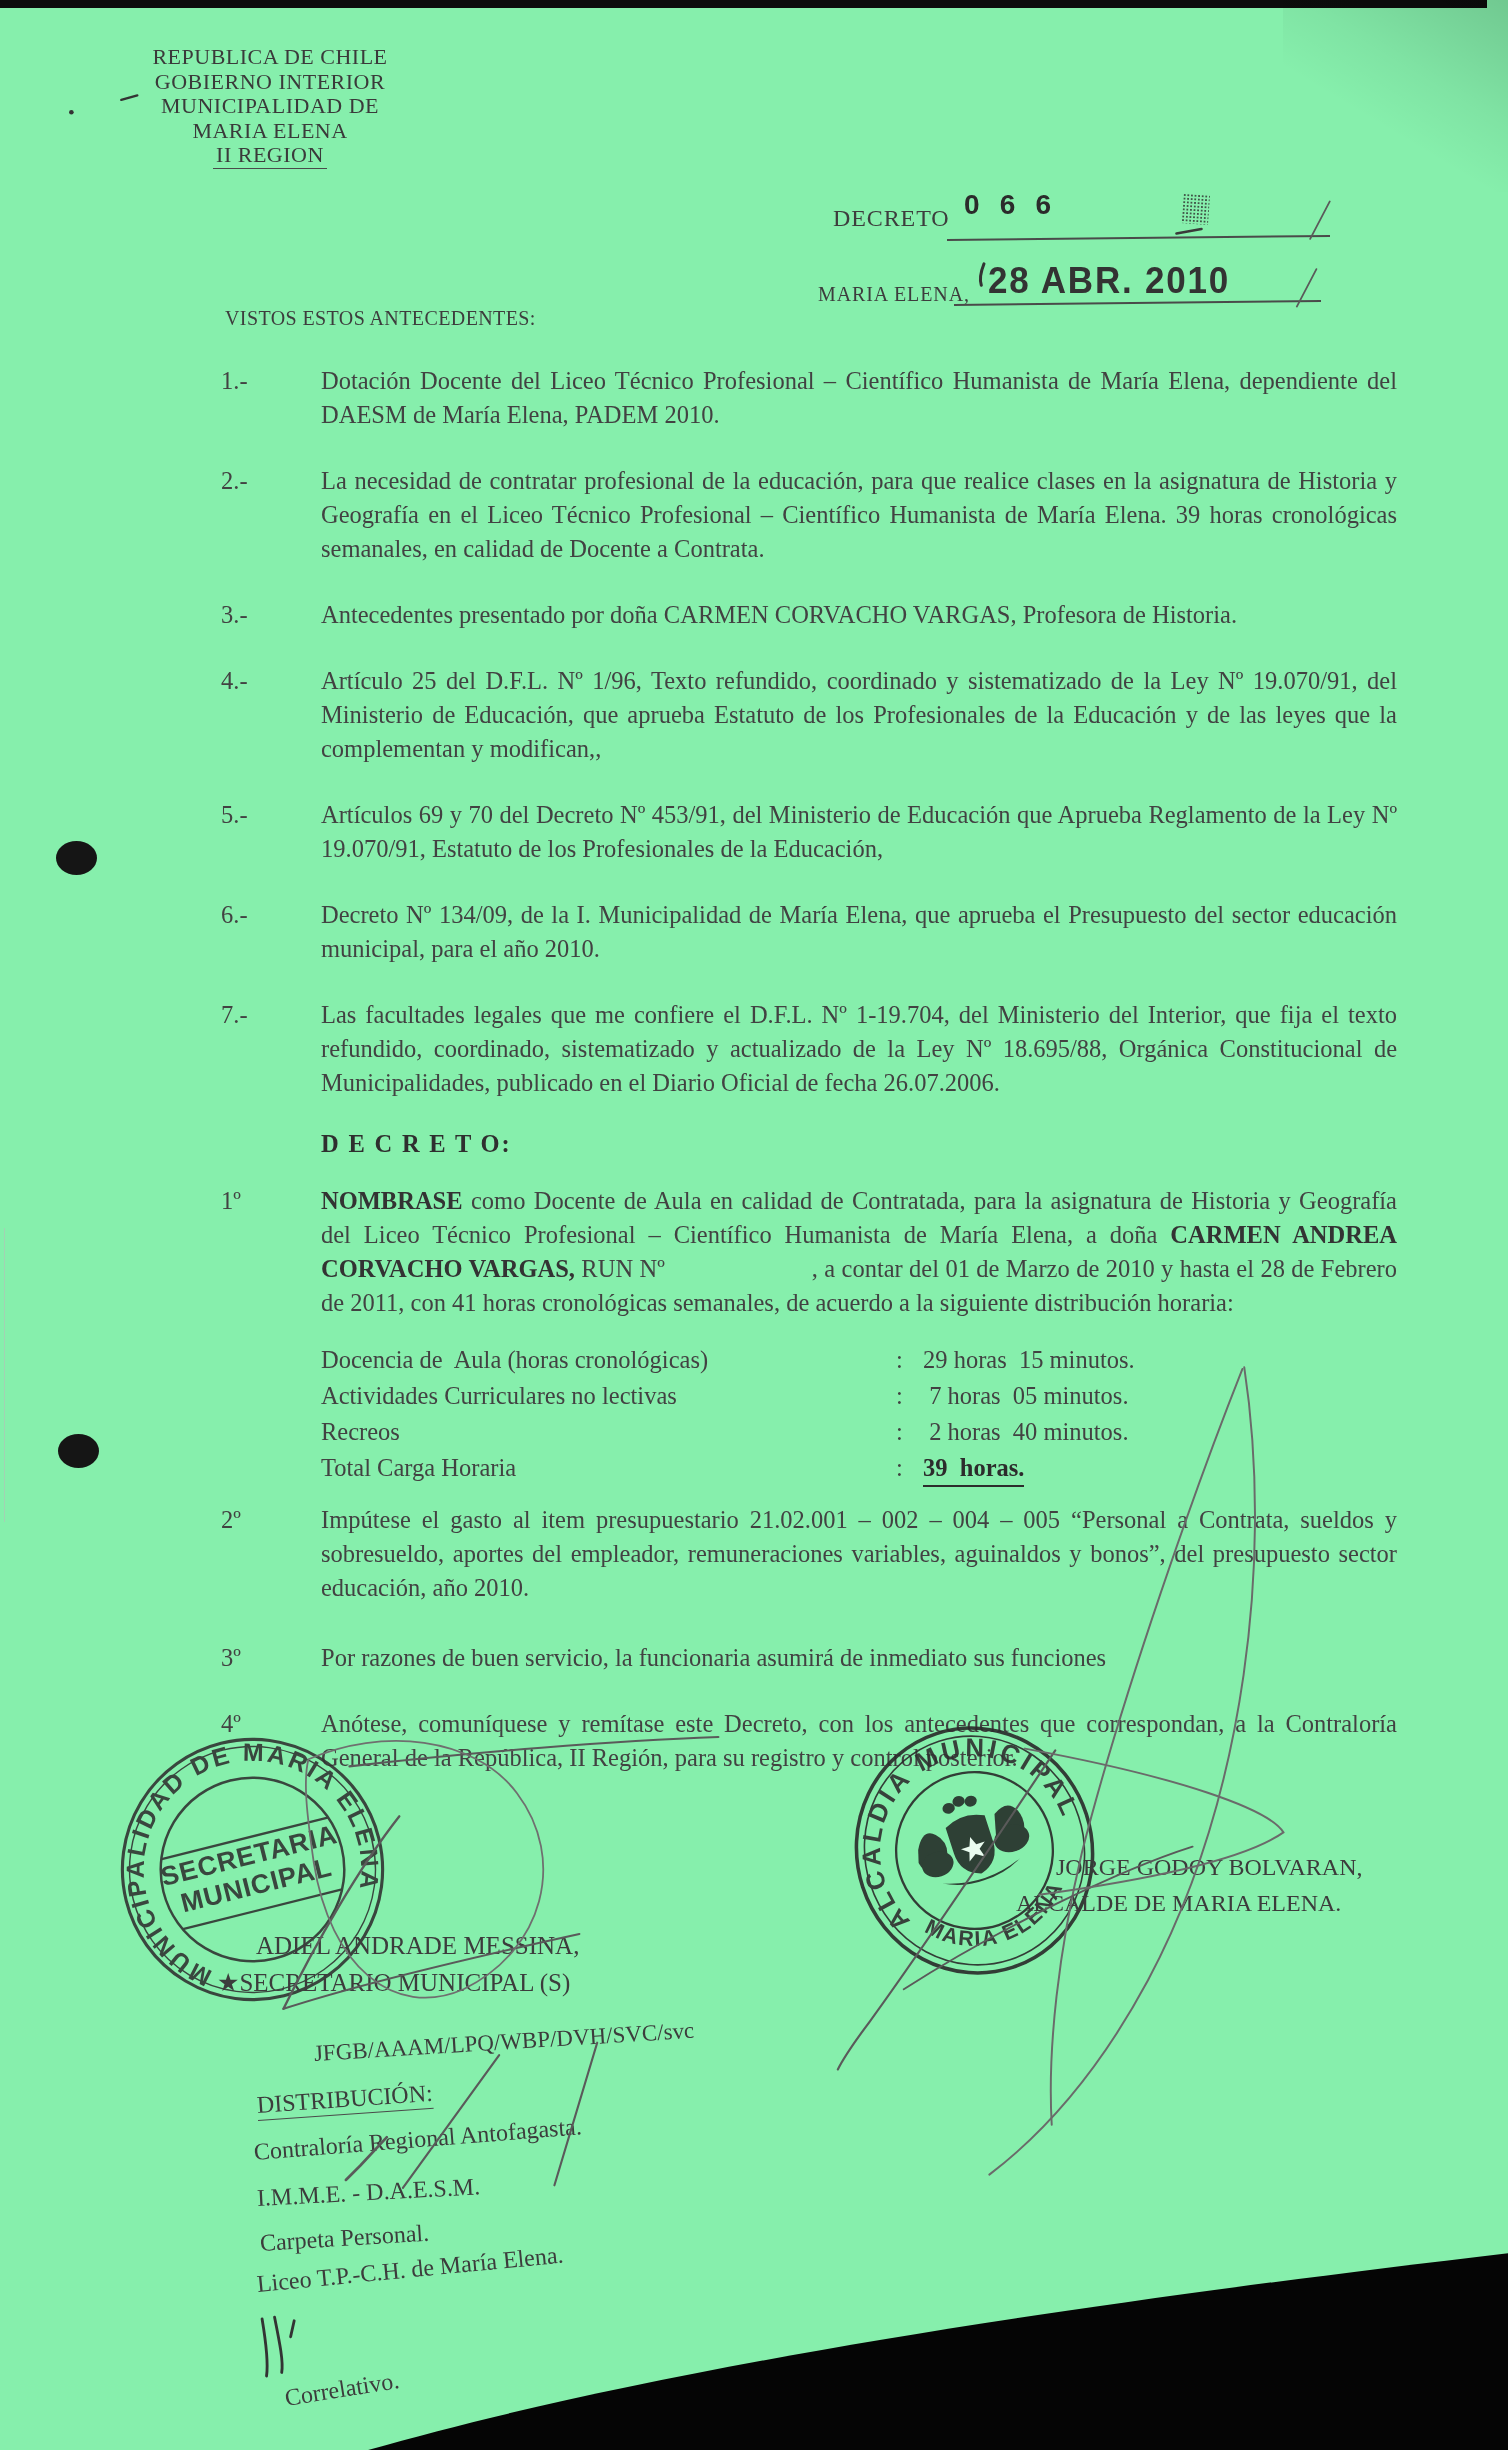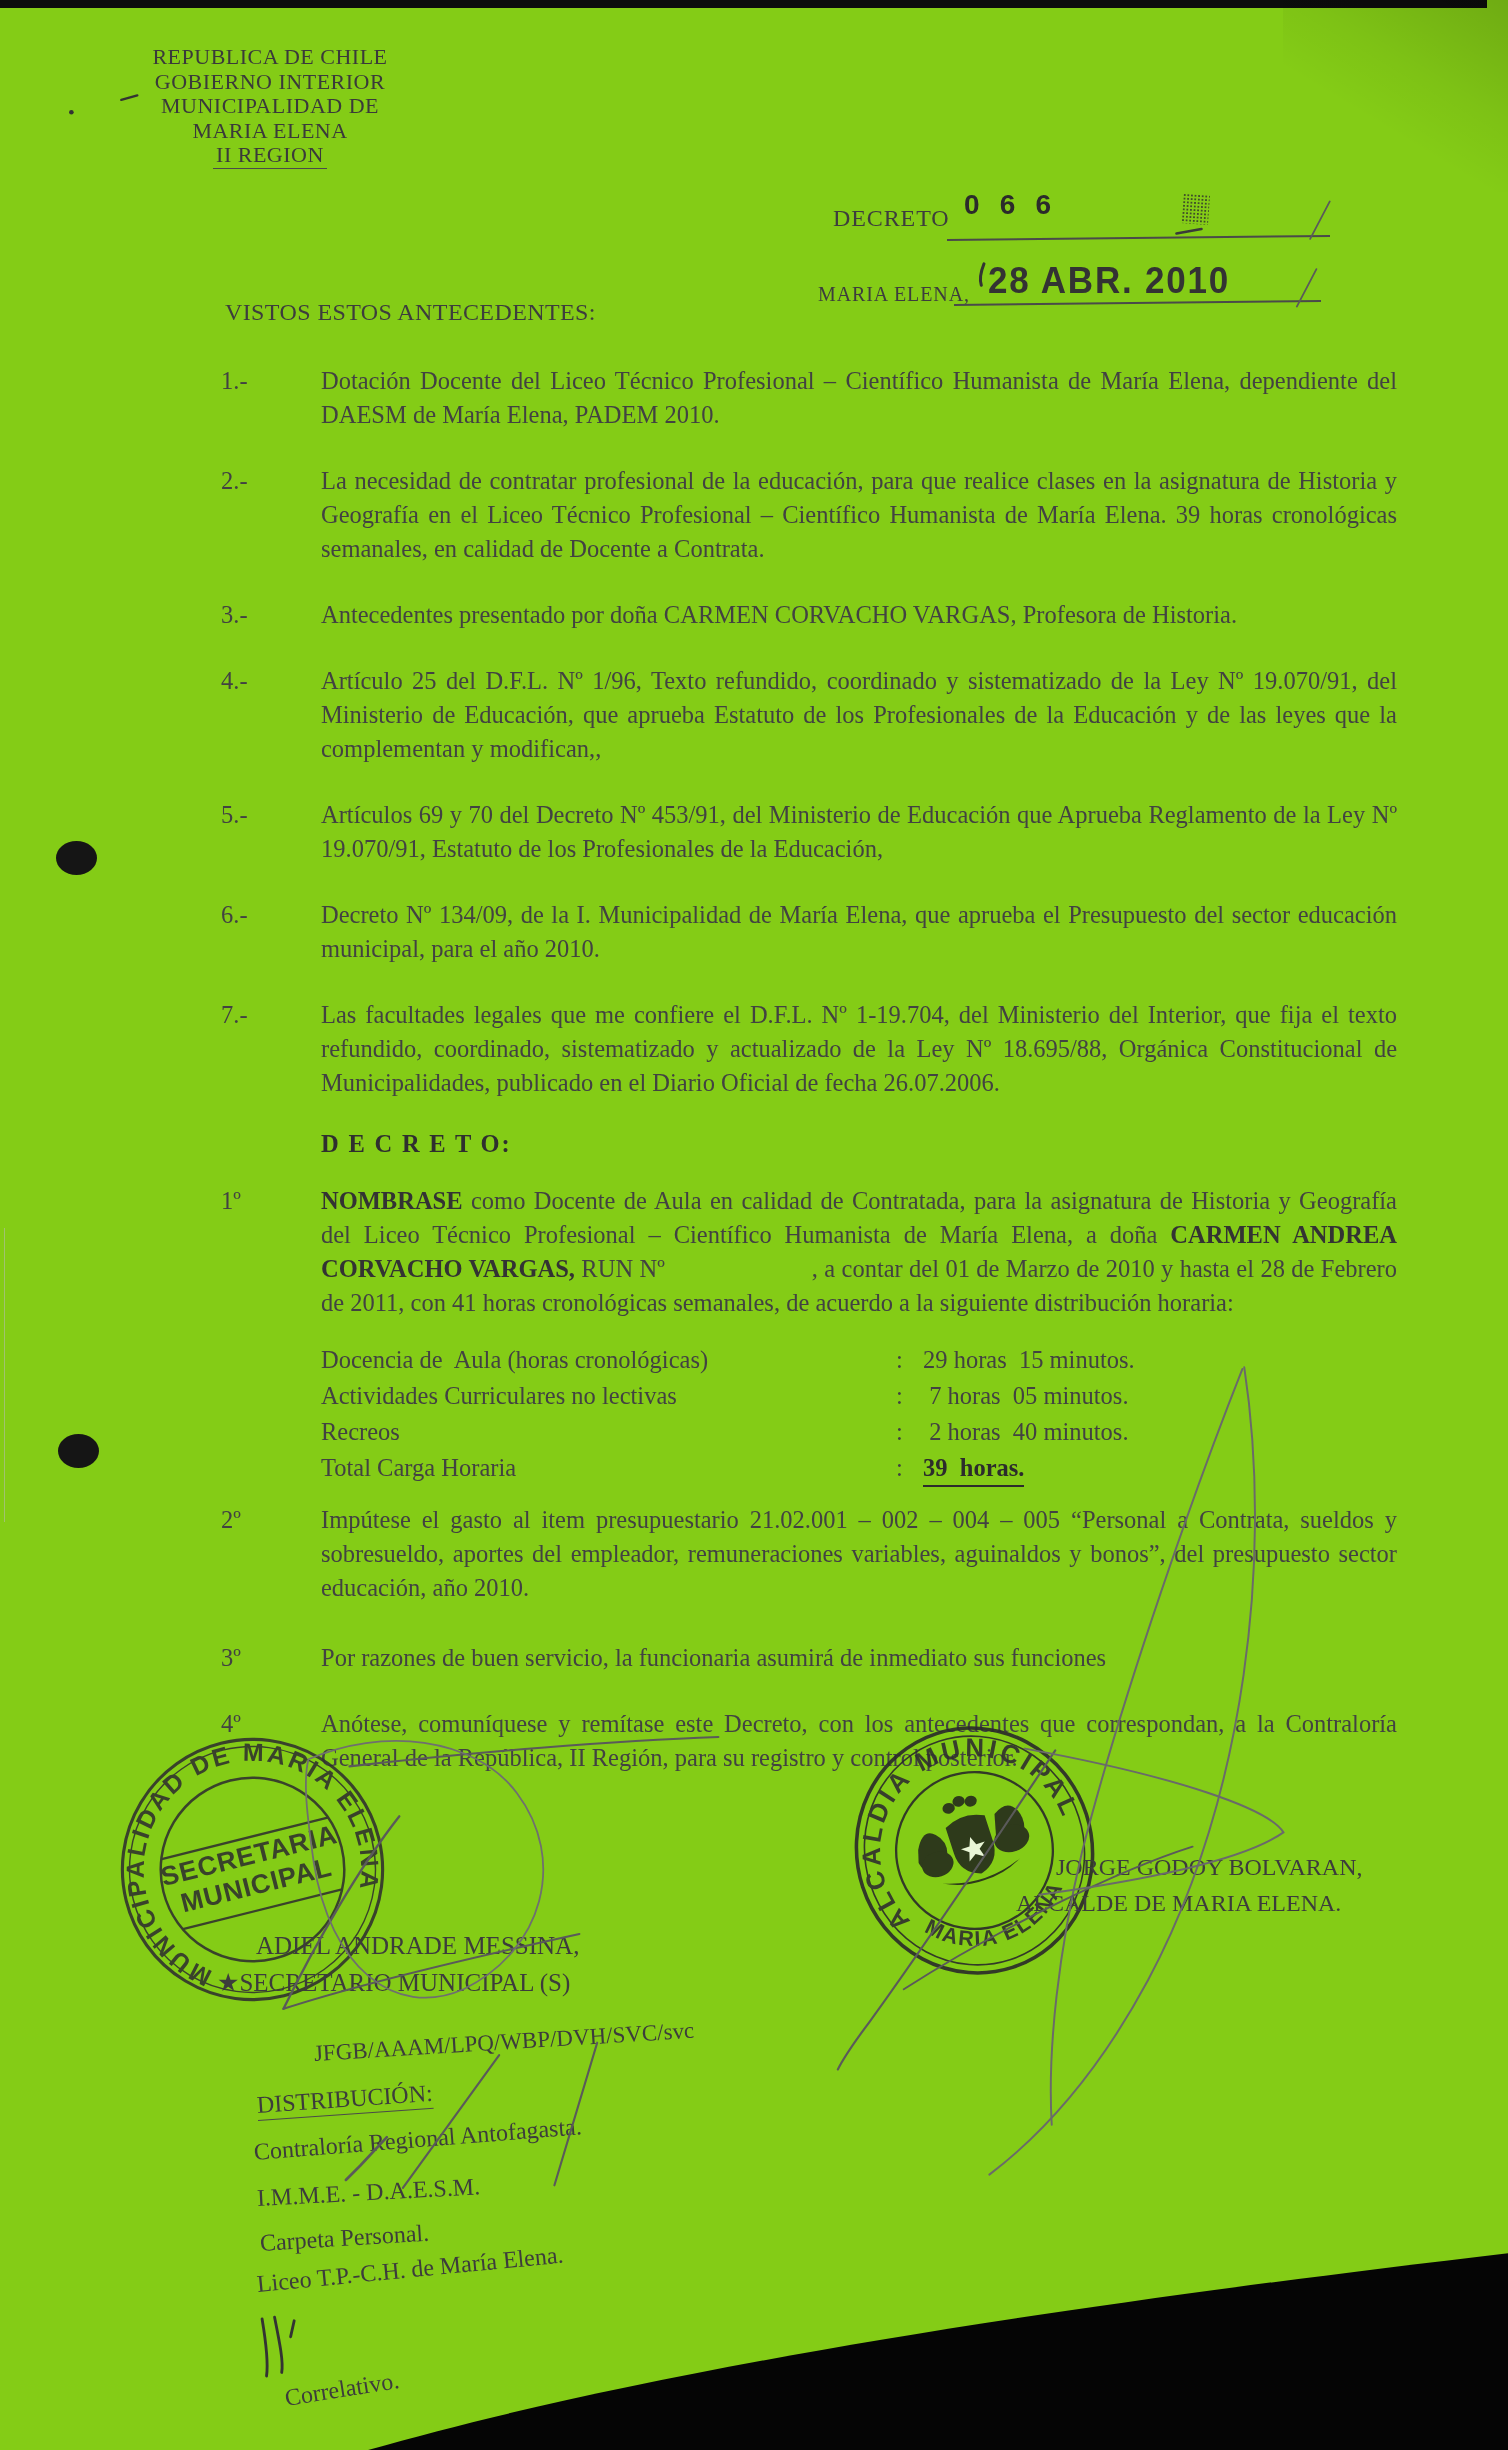--- a/index.html
+++ b/index.html
@@ -1,19 +1,19 @@
 <!DOCTYPE html>
 <html style="font-size:14.3px"><head>
 <meta charset="utf-8">
 <style>
   html,body{margin:0;padding:0;background:#888;}
   .page{
     position:relative;
     width:1509px;height:2450px;
-    background:#84cc16;
+    background:#86efac;
     overflow:hidden;
     font-family:"Liberation Serif", serif;
     color:#3d3d3d;
   }
   
   .topbar{position:absolute;left:0;top:0;width:1487px;height:8px;background:#0c0c0c;}
   .corner-shade{position:absolute;left:1283px;top:0;width:225px;height:192px;
     background:linear-gradient(211deg, rgba(0,0,0,0.16) 0%, rgba(0,0,0,0.05) 38%, rgba(0,0,0,0) 62%);}
   .edge-line{position:absolute;left:3.6px;top:1228px;width:1.8px;height:294px;background:#b9b9b9;opacity:.55;}
   .punch-dot{position:absolute;width:41px;height:34px;border-radius:50%;background:#151515;}
@@ -27,21 +27,21 @@
   
   .decree-line{position:absolute;left:833px;top:205px;font-size:24px;letter-spacing:0.9px;}
   .stamp-number{position:absolute;left:964px;top:189px;font-family:"Liberation Sans",sans-serif;
     font-weight:bold;font-size:28px;letter-spacing:6.2px;color:#2b2b2b;}
   .rule{position:absolute;height:1.8px;background:#4a4a4a;}
   .rule-decreto{left:947px;top:237px;width:383px;transform:rotate(-0.6deg);}
   .date-line{position:absolute;left:818px;top:283px;font-size:20px;letter-spacing:0.9px;}
   .stamp-date{position:absolute;left:988px;top:260px;font-family:"Liberation Sans",sans-serif;
     font-weight:bold;font-size:35px;letter-spacing:1.8px;color:#333;transform:scaleY(1.05);}
   .rule-date{left:954px;top:302px;width:367px;transform:rotate(-0.6deg);}
-  .vistos{position:absolute;left:225px;top:299px;font-size:24px;letter-spacing:0.4px;}
+  .vistos{position:absolute;left:225px;top:307px;font-size:20px;letter-spacing:0.4px;}
   
   .body-list{position:absolute;left:221px;top:364px;width:1176px;font-size:24.5px;line-height:34px;color:#424242;}
   .item{display:flex;margin-bottom:32px;}
   .item .num{flex:0 0 100px;}
   .item .txt{flex:1;text-align:justify;}
   .b{font-weight:bold;color:#333;}
   .decreto-heading{margin-left:100px;margin-top:-5.3px;margin-bottom:23px;font-weight:bold;color:#2f2f2f;letter-spacing:1.8px;}
   .run-gap{display:inline-block;width:147px;}
   
   .schedule{margin-left:100px;margin-bottom:0;}

